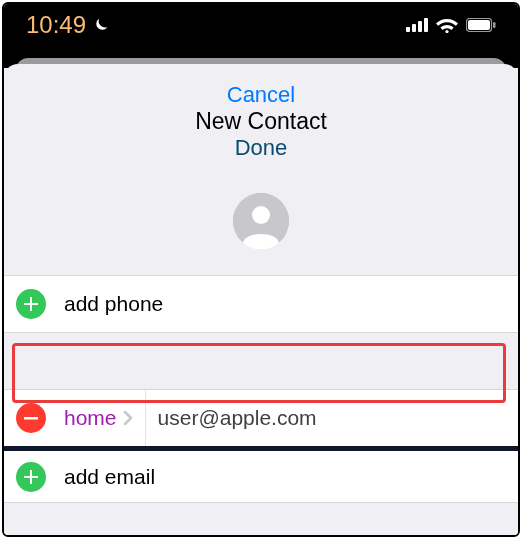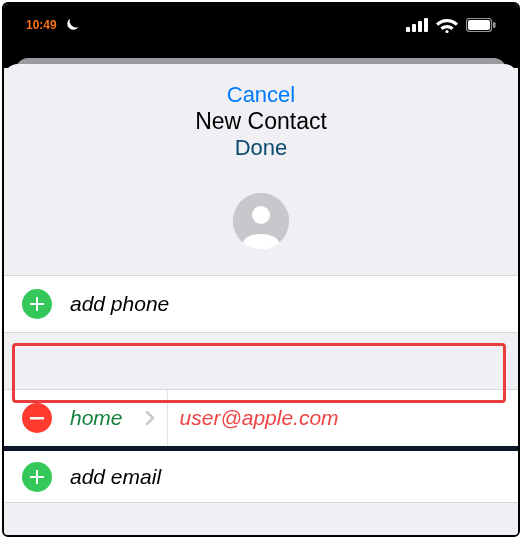--- a/index.html
+++ b/index.html
@@ -15,28 +15,28 @@
       border-radius: 6px;
       width: 518px;
       height: 535px;
       margin: 2px;
       overflow: hidden;
       background: #efeff4;
       position: relative;
     }
     .status-bar {
       background: #000;
-      color: #f97316;
+      color: #fdba74;
       height: 48px;
       display: flex;
       align-items: center;
       justify-content: space-between;
       padding: 0 22px 6px 22px;
-      font-size: 12px;
-      font-weight: 700;
+      font-size: 24px;
+      font-weight: 400;
     }
     .status-left {
       display: flex;
       align-items: center;
       gap: 6px;
     }
     .status-right {
       display: flex;
       align-items: center;
       gap: 8px;
@@ -112,23 +112,22 @@
       background: #fff;
       border-top: 1px solid #d6d6db;
       border-bottom: 1px solid #d6d6db;
     }
     .spacer { height: 56px; }
 
     .row {
       display: flex;
       align-items: center;
       min-height: 56px;
-      padding: 0 18px;
+      padding: 0 12px;
       background: #fff;
-      font-style: italic;
     }
     .row + .row {
       border-top: 5px solid #0f172a;
     }
 
     .plus-btn, .minus-btn {
       width: 30px;
       height: 30px;
       border-radius: 50%;
       display: flex;
@@ -140,38 +139,38 @@
     .plus-btn { background: #34c759; }
     .minus-btn { background: #ff3b30; }
     .plus-btn svg, .minus-btn svg { width: 16px; height: 16px; display: block; }
 
     .row-label {
       font-size: 21px;
       color: #000;
     }
 
     .type-label {
-      color: #15803d;
+      color: #a21caf;
       font-size: 21px;
-      margin-right: 22px;
+      margin-right: 6px;
     }
     .chevron {
       width: 10px;
       height: 16px;
       margin-right: 12px;
     }
     .chevron svg { width: 10px; height: 16px; display: block; }
     .vdivider {
       width: 1px;
       align-self: stretch;
       background: #e3e3e8;
       margin: 0 12px 0 0;
     }
     .email-value {
-      color: #ef4444;
+      color: #404040;
       font-size: 21px;
     }
 
     .highlight-box {
       position: absolute;
       border: 3px solid #e93c3c;
       border-radius: 4px;
       pointer-events: none;
     }
   </style>

